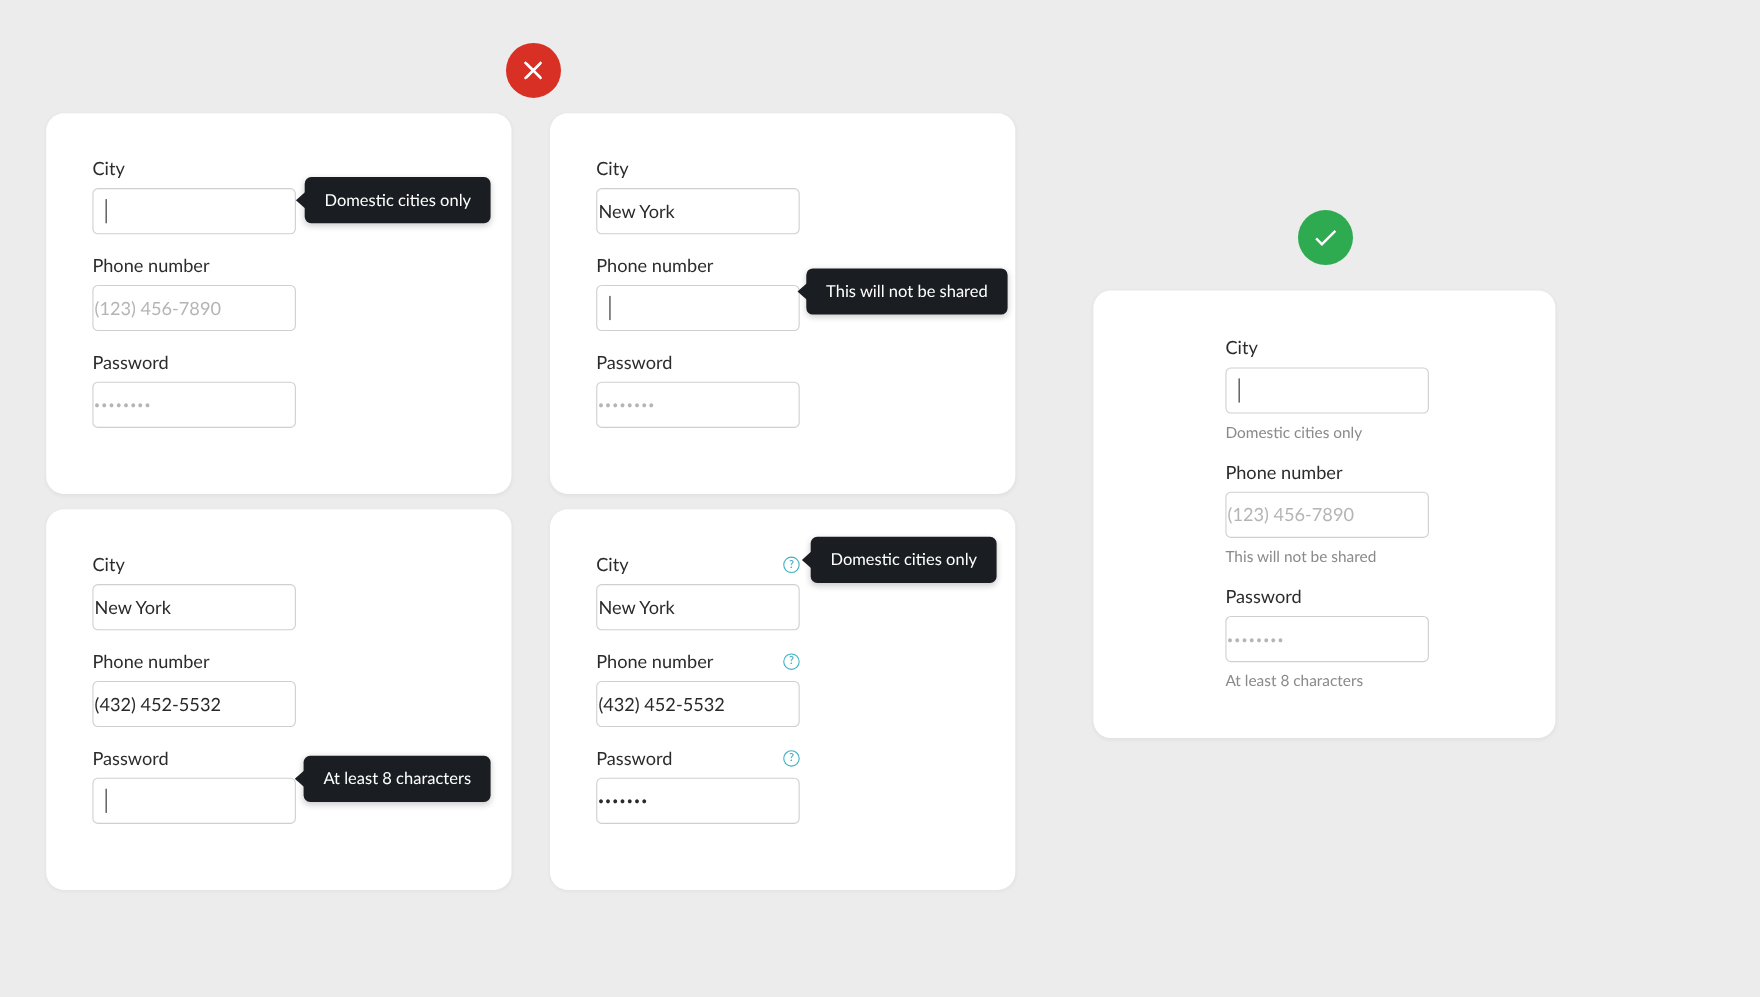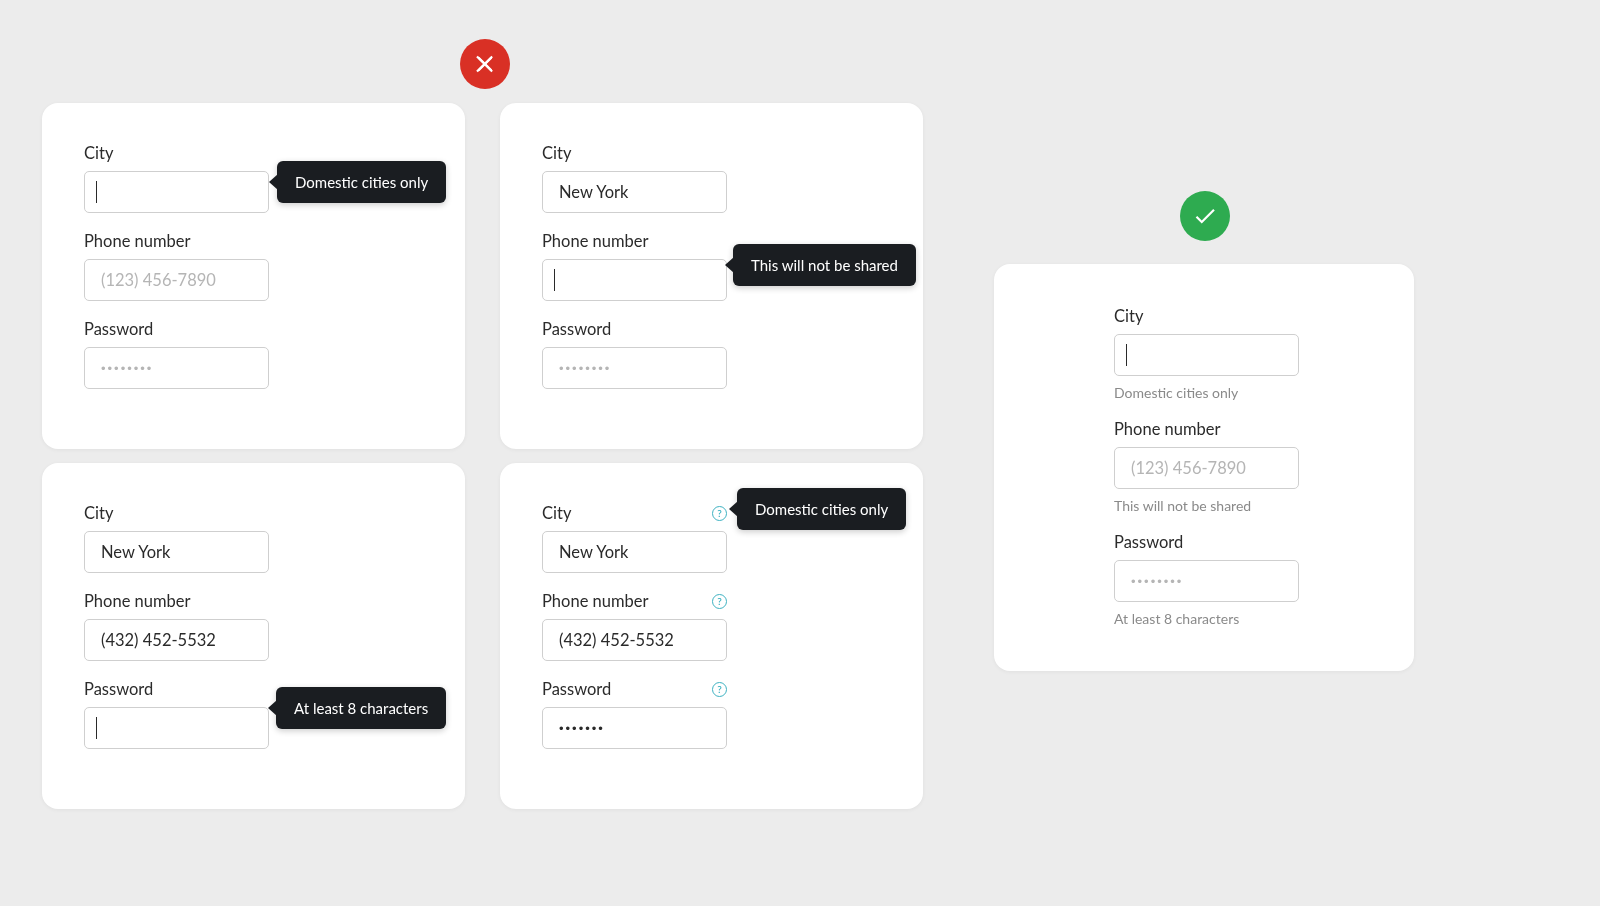--- a/index.html
+++ b/index.html
@@ -30,21 +30,21 @@
     width:15px; height:15px; border:1.3px solid #3eb2c2; color:#3eb2c2;
     border-radius:50%; font-size:10px; display:flex; align-items:center; justify-content:center;
     line-height:1; font-weight:600;
     cursor:pointer;
   }
 
   .input {
     width:185px; height:42px;
     border:1px solid #cfcfcf;
     border-radius:5px;
-    padding:0 16px;
+    padding:0 1px;
     font-size:16.5px;
     font-family:inherit;
     color:#2a2a2a;
     background:#fff;
   }
   .input::placeholder { color:#b5b5b5; }
   .caret-bar {
     position:absolute; width:1px; height:22px; background:#2a2a2a; left:12px; top:50%; transform:translateY(-50%);
   }
   .input-wrap { position:relative; width:185px; }

